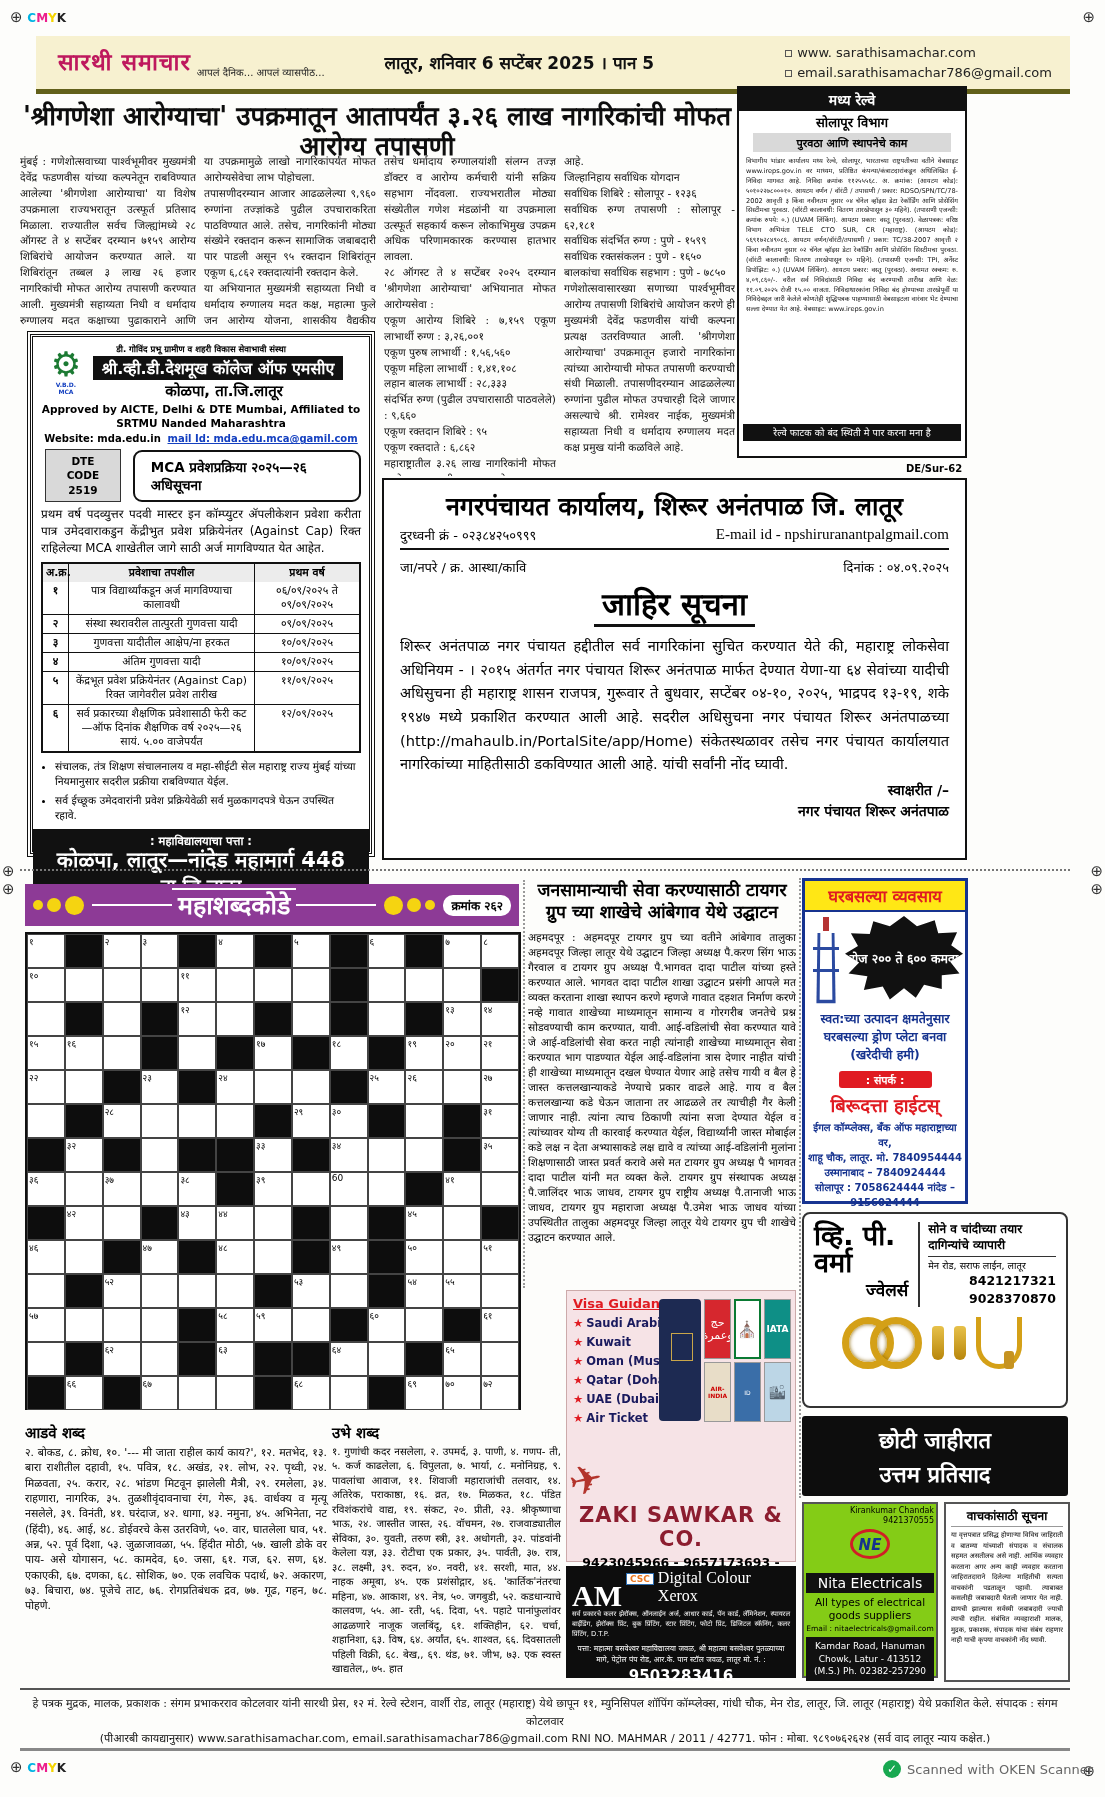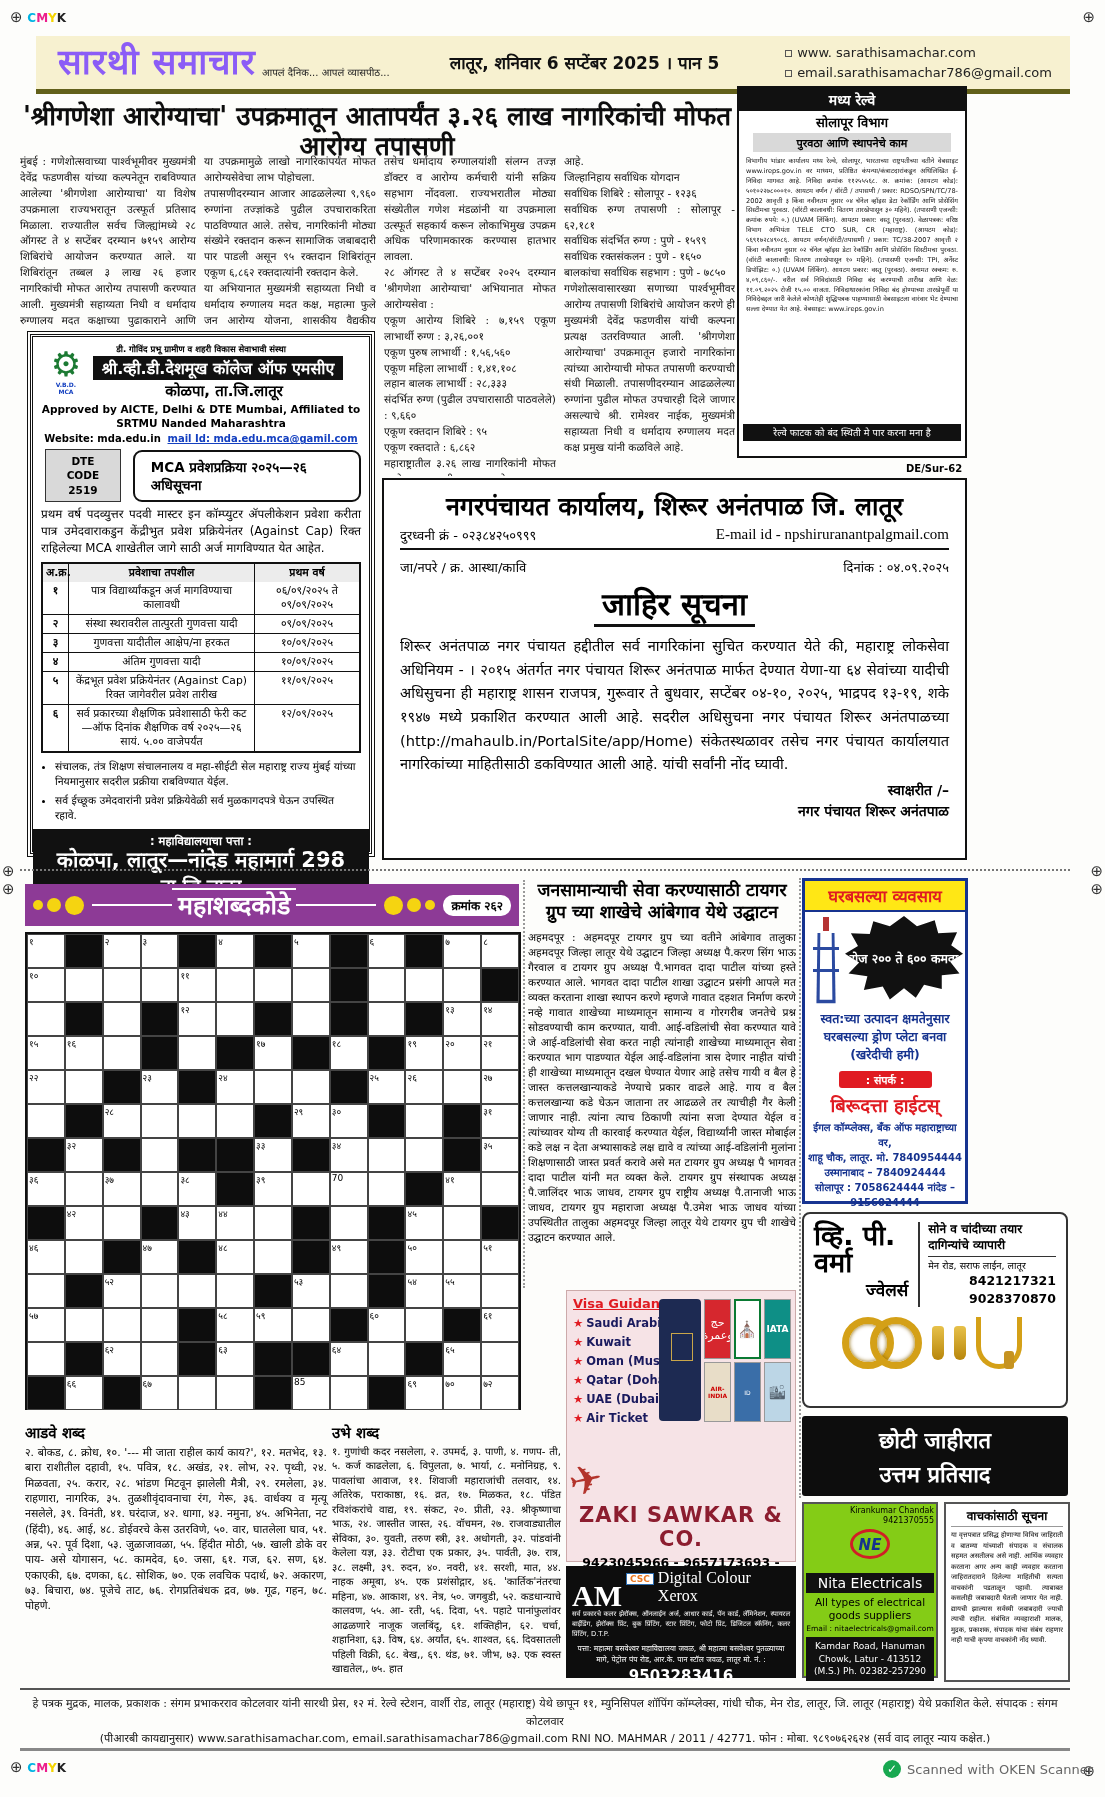--- a/index.html
+++ b/index.html
@@ -11,21 +11,21 @@
   .pre { white-space:pre-line; }
   .hide-of { overflow:hidden; }
 
   
   .regmark { font-size:15px; color:#333; }
   .cmyk b { font-weight:bold; font-size:12px; letter-spacing:0; }
   .c-c{color:#00b3e3;} .c-m{color:#ec1e8c;} .c-y{color:#f4d400;} .c-k{color:#222;}
 
   
   #masthead { left:36px; top:36px; width:1034px; height:58px; background:#f7f1d0; border-bottom:5px solid #62601a; display:flex; align-items:center; }
-  .mast-title { color:#8b5cf6; font-size:35px; font-weight:bold; padding-left:22px; line-height:1; letter-spacing:1px; }
+  .mast-title { color:#be185d; font-size:23px; font-weight:bold; padding-left:22px; line-height:1; letter-spacing:1px; }
   .mast-tag { font-size:10px; color:#222; margin-left:6px; margin-top:18px; }
   .mast-date { font-size:17px; font-weight:bold; color:#111; margin-left:60px; white-space:nowrap; }
   .mast-contact { margin-left:auto; margin-right:18px; font-size:13px; color:#222; line-height:1.5; }
   .sqico { display:inline-block; width:7px; height:7px; border:1px solid #555; margin-right:5px; }
 
   
   #headline { left:18px; top:102px; width:718px; font-size:26px; font-weight:bold; color:#0d0d0d; text-align:center; line-height:1.15; }
   .newscol { font-size:10.6px; line-height:1.5; color:#111; }
   #col1 { left:20px;  top:154px; width:176px; height:176px; }
   #col2 { left:204px; top:154px; width:172px; height:176px; }
@@ -313,21 +313,21 @@
             <div class="ctc c2">१२/०९/२०२५</div>
           </div>
         </div>
     </div>
     <ul class="clg-bullets">
       <li>संचालक, तंत्र शिक्षण संचालनालय व महा-सीईटी सेल महाराष्ट्र राज्य मुंबई यांच्या नियमानुसार सदरील प्रक्रीया राबविण्यात येईल.</li>
       <li>सर्व ईच्छूक उमेदवारांनी प्रवेश प्रक्रियेवेळी सर्व मुळकागदपत्रे घेऊन उपस्थित रहावे.</li>
     </ul>
     <div class="clg-addr">
       <div class="a1">: महाविद्यालयाचा पत्ता :</div>
-      <div class="a2">कोळपा, लातूर—नांदेड महामार्ग 298</div>
+      <div class="a2">कोळपा, लातूर—नांदेड महामार्ग 448</div>
       <div class="a3">ता.जि लातूर</div>
       <div class="a4">संपर्क :—९९२१७०००१०/९७६३४५८३३३/९०२२८८०११०</div>
     </div>
   </div>
 
   <div class="abs" id="notice">
     <div class="not-title">नगरपंचायत कार्यालय, शिरूर अनंतपाळ जि. लातूर</div>
     <div class="not-row">
       <span>दुरध्वनी क्रं - ०२३८४२५०९९९</span>
       <span style="font-size:15px;font-family:'Liberation Serif',serif;">E-mail id - npshiruranantpalgmail.com</span>
@@ -534,21 +534,21 @@
       <div class="cw-cell"></div>
       <div class="cw-cell">
         <i>३८</i>
       </div>
       <div class="cw-cell cw-black"></div>
       <div class="cw-cell">
         <i>३९</i>
       </div>
       <div class="cw-cell"></div>
       <div class="cw-cell">
-        <i>70</i>
+        <i>60</i>
       </div>
       <div class="cw-cell"></div>
       <div class="cw-cell cw-black"></div>
       <div class="cw-cell">
         <i>४१</i>
       </div>
       <div class="cw-cell"></div>
       <div class="cw-cell cw-black"></div>
       <div class="cw-cell">
         <i>४२</i>
@@ -665,21 +665,21 @@
         <i>६६</i>
       </div>
       <div class="cw-cell cw-black"></div>
       <div class="cw-cell">
         <i>६७</i>
       </div>
       <div class="cw-cell"></div>
       <div class="cw-cell"></div>
       <div class="cw-cell cw-black"></div>
       <div class="cw-cell">
-        <i>85</i>
+        <i>६८</i>
       </div>
       <div class="cw-cell"></div>
       <div class="cw-cell cw-black"></div>
       <div class="cw-cell">
         <i>६९</i>
       </div>
       <div class="cw-cell">
         <i>७०</i>
       </div>
       <div class="cw-cell">

